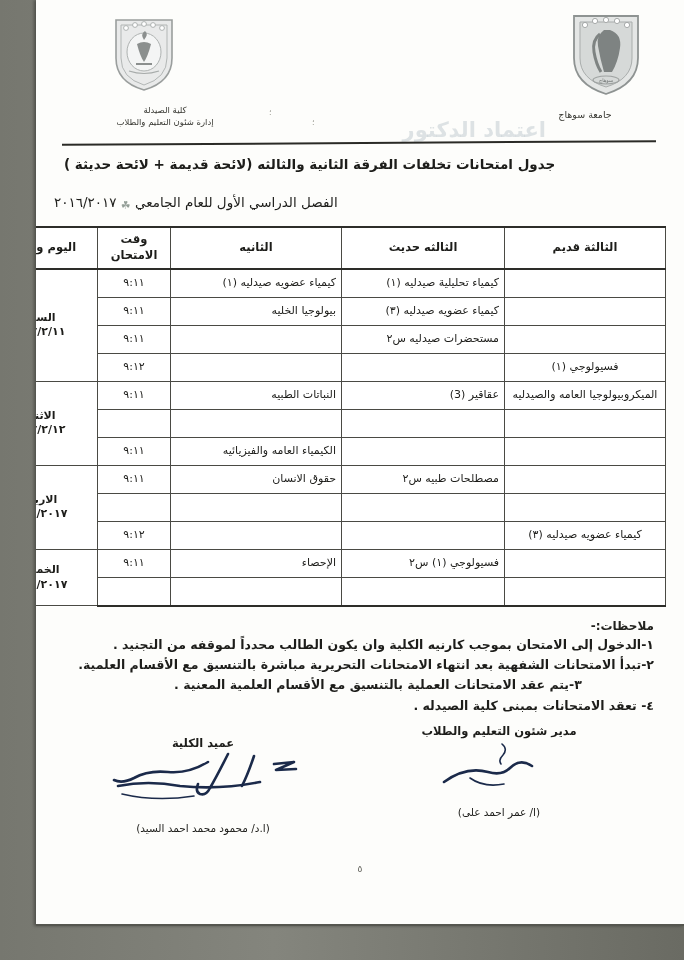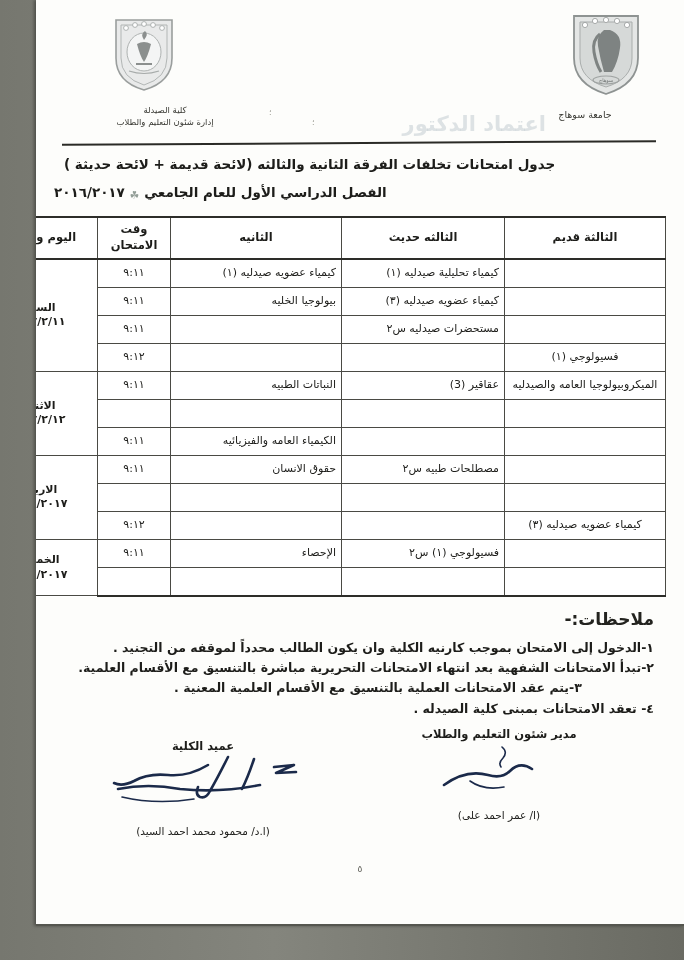--- a/index.html
+++ b/index.html
@@ -81,21 +81,21 @@
     top: 142px;
     height: 0;
     border-top: 2.4px solid #2a2a26;
     transform: rotate(-0.35deg);
   }
 
   
   #ghost-text {
     position: absolute;
     right: 120px;
-    top: 112px;
+    top: 118px;
     font-size: 21px;
     color: rgba(150,165,175,.30);
     white-space: nowrap;
     font-weight: bold;
     letter-spacing: 1px;
     pointer-events: none;
   }
   .faint-mark{
     position:absolute;
     color:#9a9a92;
@@ -112,24 +112,24 @@
   #doc-title-main {
     font-size: 13.5px;
     font-weight: bold;
     color: #1d1d1a;
     letter-spacing: 0;
     line-height: 1.5;
     padding: 0 10px;
   }
   #doc-title-sub {
     font-size: 13.5px;
-    font-weight: bold;
+    font-weight: normal;
     color: #1d1d1a;
     line-height: 1.6;
-    margin-top: 8px;
+    margin-top: 18px;
     position: relative;
   }
   #title-stamp {
     display: inline-block;
     color: rgba(60,80,70,.55);
     font-size: 11px;
     transform: translateY(2px);
   }
 
   
@@ -173,23 +173,23 @@
   tr.day-start > td { border-top: 2.2px solid #2d2d29; }
   #schedule-table tbody tr:last-child > td { border-bottom: 2.2px solid #2d2d29; }
 
   
   #notes {
     width: 588px;
     margin: 12px auto 0 auto;
     text-align: right;
   }
   #notes-heading {
-    font-size: 17px;
-    font-weight: bold;
-    margin-bottom: 9px;
+    font-size: 12px;
+    font-weight: bold;
+    margin-bottom: 2px;
   }
   .note-line {
     font-size: 12.5px;
     font-weight: bold;
     line-height: 1.62;
     color: #1d1d1a;
   }
   #note-1 { padding-left: 20px; }
   #note-2 { padding-left: 8px; }
   #note-3 { padding-left: 36px; text-align: center; }

